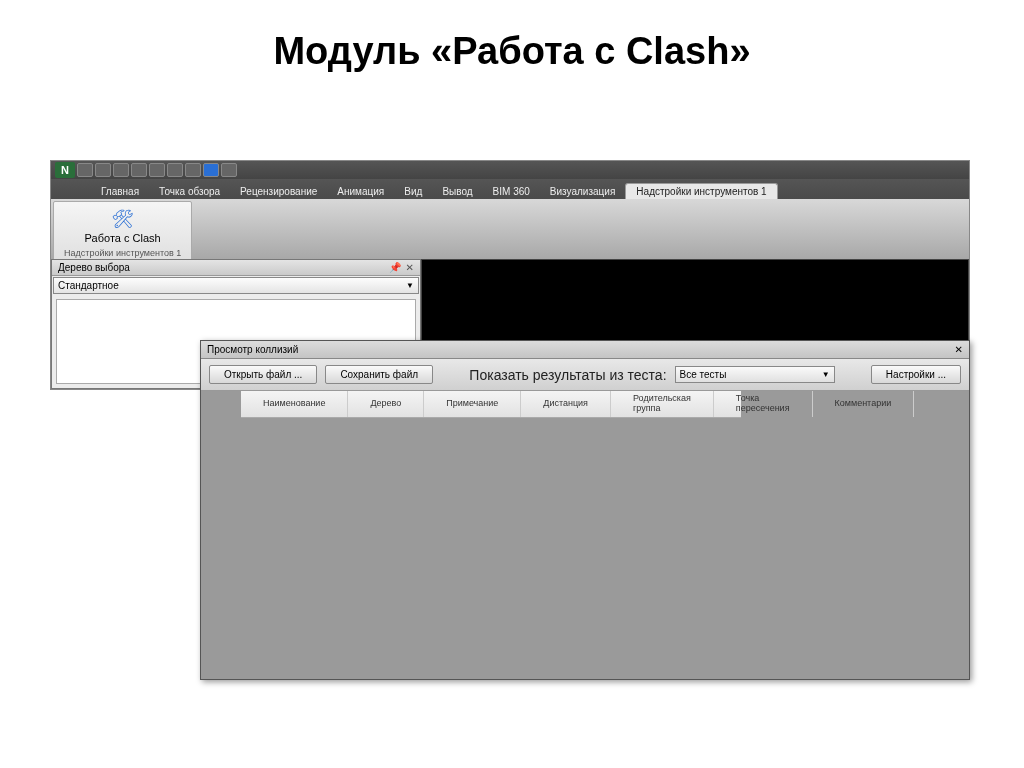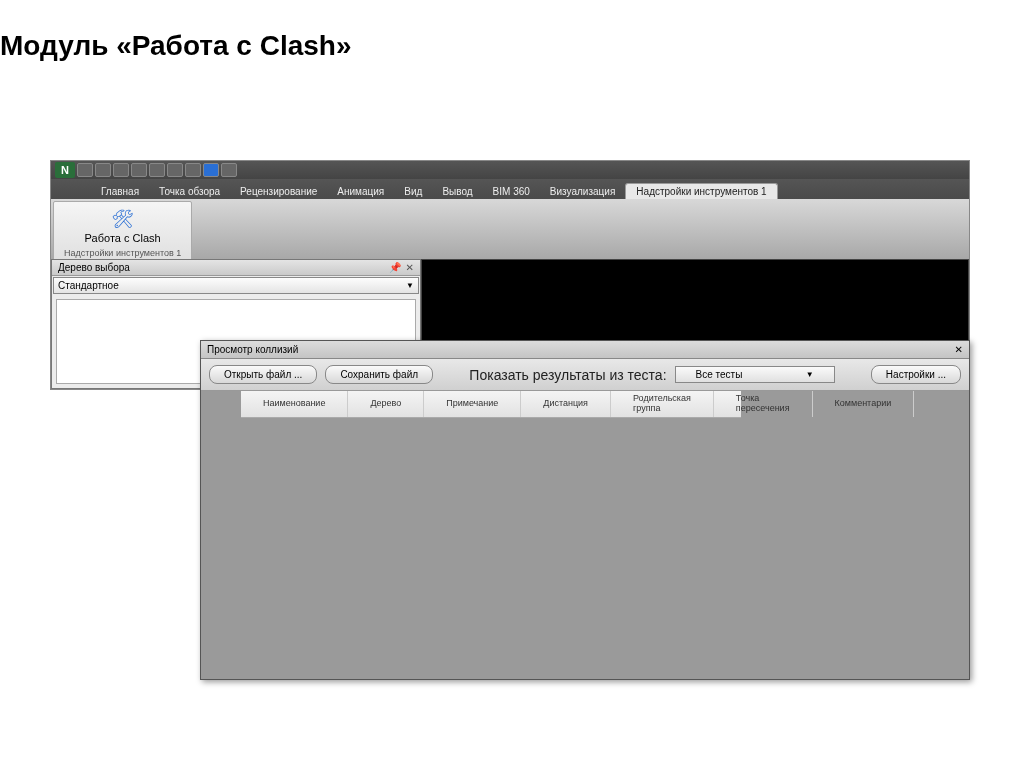--- a/index.html
+++ b/index.html
@@ -1,17 +1,17 @@
 <!DOCTYPE html>
 <html><head>
 <meta charset="utf-8">
 <style>
   * { box-sizing: border-box; margin: 0; padding: 0; }
   body { width: 1024px; height: 768px; background: #fff; font-family: Tahoma, Arial, sans-serif; font-size: 11px; overflow: hidden; position: relative; }
-  .slide-title { font-size: 28px; font-weight: bold; margin: 30px 0 20px 0; }
+  .slide-title { font-size: 38px; font-weight: bold; text-align: center; margin: 30px 0 20px 0; }
   .app-frame { position: absolute; left: 50px; top: 160px; width: 920px; border: 1px solid #888; background: #6a6a6a; }
   .titlebar { background: linear-gradient(#666,#555); height: 16px; display: flex; align-items: center; justify-content: space-between; color: #ddd; font-size: 10px; padding: 0 6px; }
   .titlebar .left { display: flex; gap: 3px; }
   .tiny-icon { width: 14px; height: 14px; background: #888; border: 1px solid #aaa; border-radius: 2px; }
   .qat { background: linear-gradient(#555,#444); height: 18px; display: flex; align-items: center; padding: 0 4px; gap: 2px; }
   .qat-n { width: 20px; height: 16px; background: #2a6e3a; color: #fff; display: flex; align-items: center; justify-content: center; font-weight: bold; border-radius: 2px; font-size: 11px; }
   .qat-btn { width: 16px; height: 14px; background: #666; border: 1px solid #888; border-radius: 2px; }
   .qat-btn.blue { background: #2a6fd4; }
   .ribbon-tabs { background: linear-gradient(#555,#4a4a4a); height: 20px; display: flex; align-items: flex-end; padding-left: 40px; color: #eee; font-size: 10px; }
   .ribbon-tab { padding: 2px 10px; cursor: pointer; }
@@ -27,24 +27,24 @@
   .panel-header .ctrls { display: flex; gap: 4px; color: #555; }
   .pin-icon, .close-x { cursor: pointer; font-size: 10px; }
   .tree-panel { width: 370px; }
   .tree-body { flex: 1; background: #fff; margin: 4px; border: 1px solid #aaa; }
   .tree-dropdown { margin: 1px; padding: 2px 4px; border: 1px solid #888; background: linear-gradient(#fdfdfd,#e4e4e4); display: flex; justify-content: space-between; align-items: center; font-size: 10px; cursor: pointer; }
   .viewport { flex: 1; background: #000; border: 1px solid #444; }
   
   .dialog { position: absolute; left: 200px; top: 340px; width: 770px; height: 340px; background: #9a9a9a; border: 1px solid #555; box-shadow: 2px 2px 6px rgba(0,0,0,0.4); display: flex; flex-direction: column; }
   .dlg-title { background: linear-gradient(#dcdcdc,#c4c4c4); font-size: 10px; padding: 3px 6px; display: flex; justify-content: space-between; align-items: center; border-bottom: 1px solid #888; }
   .dlg-toolbar { background: linear-gradient(#e8e8e8,#d0d0d0); padding: 6px 8px; display: flex; align-items: center; gap: 8px; border-bottom: 1px solid #999; font-size: 10px; }
-  .btn { background: linear-gradient(#fafafa,#d8d8d8); border: 1px solid #888; border-radius: 8px; padding: 3px 14px; font-size: 10px; cursor: pointer; }
+  .btn { background: linear-gradient(#fafafa,#d8d8d8); border: 1px solid #888; border-radius: 2px; padding: 3px 14px; font-size: 10px; cursor: pointer; }
   .flex-spacer { flex: 1; }
   .label-txt { font-size: 14px; color: #222; }
-  .select { background: linear-gradient(#fafafa,#e0e0e0); border: 1px solid #888; padding: 2px 20px; font-size: 10px; width: 160px; display: flex; justify-content: space-between; align-items: center; cursor: pointer; }
+  .select { background: linear-gradient(#fafafa,#e0e0e0); border: 1px solid #888; padding: 2px 4px; font-size: 10px; width: 160px; display: flex; justify-content: space-between; align-items: center; cursor: pointer; }
   .dlg-table-head { background: linear-gradient(#f4f4f4,#e2e2e2); display: flex; border-bottom: 1px solid #aaa; margin-left: 40px; width: 500px; }
   .th { font-size: 9px; padding: 3px 22px; border-right: 1px solid #ccc; color: #333; flex: 1; line-height: 1.1; display: flex; align-items: center; }
   .dlg-body { flex: 1; background: #9a9a9a; }
   .chevron { font-size: 8px; }
   .app-title-right { display:flex; gap:12px; align-items:center; }
 </style>
 </head>
 <body>
 
 <h1 class="slide-title">Модуль «Работа с Clash»</h1>

